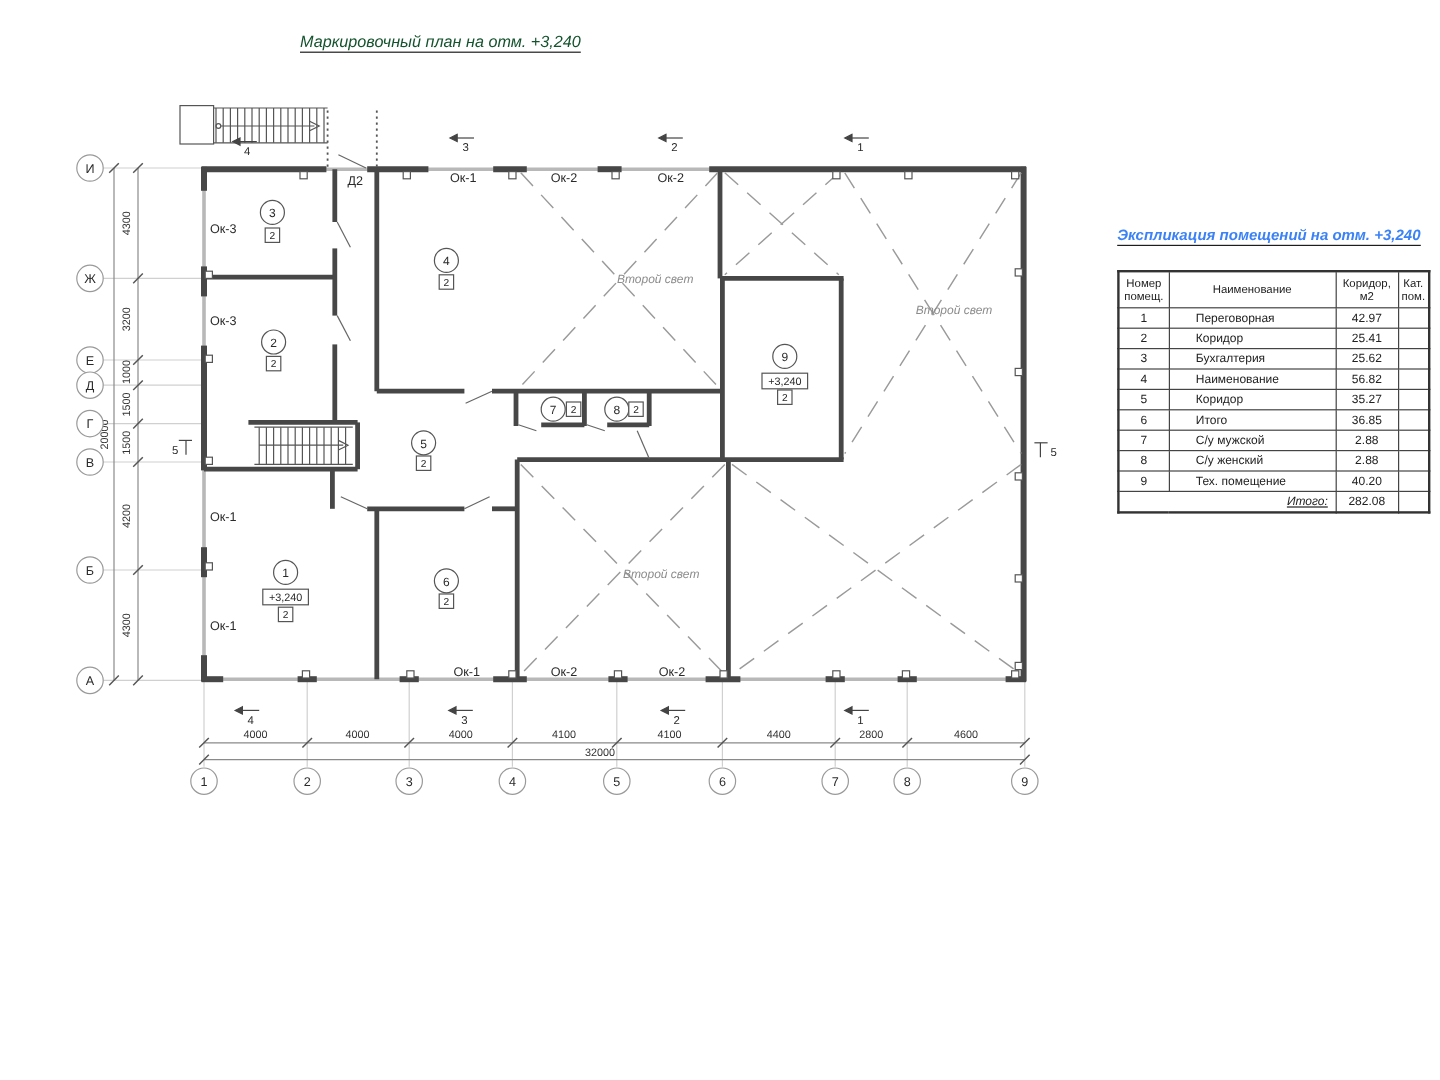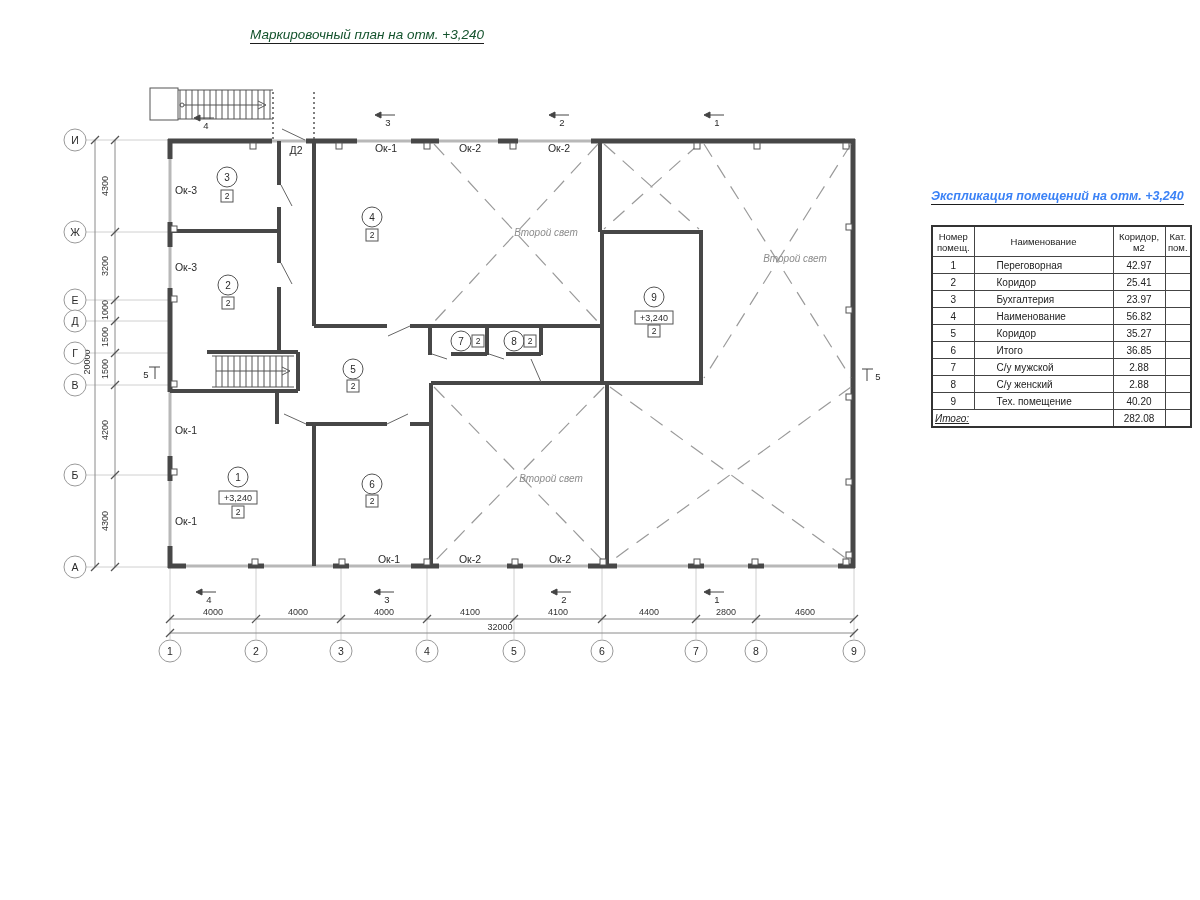--- a/index.html
+++ b/index.html
@@ -16,21 +16,21 @@
   .rn{font-size:10px;}
   .sm{font-size:9.5px;}
   .expl{position:absolute;left:931px;top:189px;width:259px;}
   .expl-title{text-align:left;font-style:italic;font-weight:bold;font-size:12.5px;color:#3b82f6;margin-bottom:22px;}
   .expl-title span{border-bottom:1.3px solid #1d1d1d;padding-bottom:1px;}
   table.ex{border-collapse:collapse;width:100%;table-layout:fixed;border:2px solid #333;}
   table.ex th,table.ex td{border:1px solid #444;color:#222;overflow:hidden;}
   table.ex th{font-weight:normal;font-size:9.5px;height:27px;padding:1px 2px;}
   table.ex td{font-size:10px;height:14px;padding:1px 2px;text-align:center;}
   table.ex td.nm{text-align:left;padding-left:22px;}
-  table.ex td.tot{text-align:left;font-style:italic;padding-right:6px;text-decoration:underline;}
+  table.ex td.tot{text-align:right;font-style:italic;padding-right:6px;text-decoration:underline;}
 </style>
 </head>
 <body>
 
 <div class="plan-title"><span>Маркировочный план на отм. +3,240</span></div>
 
 <svg width="1200" height="900" viewBox="0 0 1200 900">
 
   <g stroke="#d0d0d0" stroke-width="1">
     <line x1="86" y1="140" x2="168" y2="140"></line>
@@ -421,21 +421,21 @@
         </tr>
       <tr>
           <td>2</td>
           <td class="nm">Коридор</td>
           <td>25.41</td>
           <td></td>
         </tr>
       <tr>
           <td>3</td>
           <td class="nm">Бухгалтерия</td>
-          <td>23.97</td>
+          <td>25.62</td>
           <td></td>
         </tr>
       <tr>
           <td>4</td>
           <td class="nm">Наименование</td>
           <td>56.82</td>
           <td></td>
         </tr>
       <tr>
           <td>5</td>

